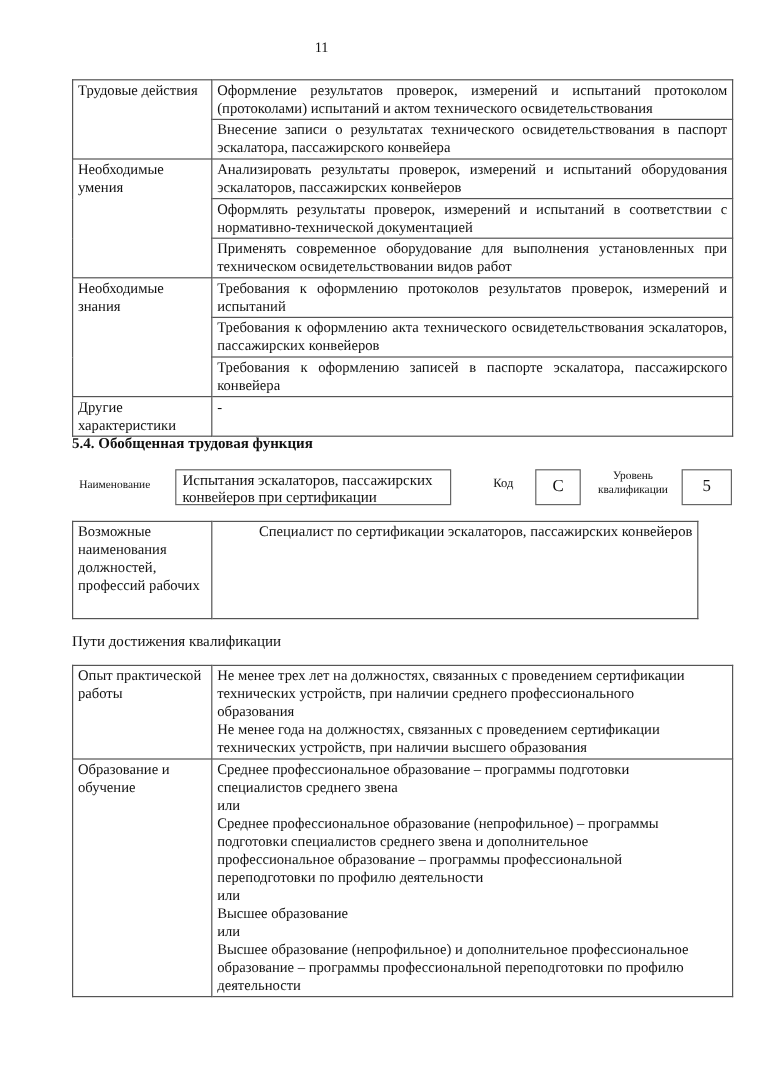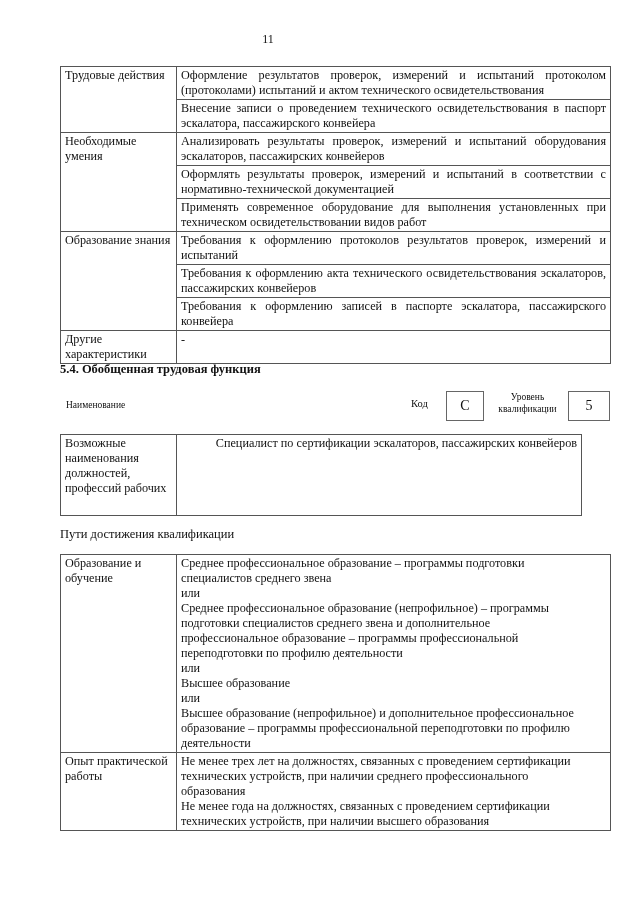--- a/index.html
+++ b/index.html
@@ -36,94 +36,95 @@
 
 <div class="page-number">11</div>
 
 <table class="doc" id="t1">
   <tbody>
       <tr>
     <td class="label" rowspan="2">Трудовые действия</td>
     <td class="content">Оформление результатов проверок, измерений и испытаний протоколом (протоколами) испытаний и актом технического освидетельствования</td>
   </tr>
   <tr>
-    <td class="content">Внесение записи о проведением технического освидетельствования в паспорт эскалатора, пассажирского конвейера</td>
+    <td class="content">Внесение записи о результатах технического освидетельствования в паспорт эскалатора, пассажирского конвейера</td>
   </tr>
   <tr>
     <td class="label" rowspan="3">Необходимые умения</td>
     <td class="content">Анализировать результаты проверок, измерений и испытаний оборудования эскалаторов, пассажирских конвейеров</td>
   </tr>
   <tr>
     <td class="content">Оформлять результаты проверок, измерений и испытаний в соответствии с нормативно-технической документацией</td>
   </tr>
   <tr>
     <td class="content">Применять современное оборудование для выполнения установленных при техническом освидетельствовании видов работ</td>
   </tr>
   <tr>
-    <td class="label" rowspan="3">Образование знания</td>
+    <td class="label" rowspan="3">Необходимые знания</td>
     <td class="content">Требования к оформлению протоколов результатов проверок, измерений и испытаний</td>
   </tr>
   <tr>
     <td class="content">Требования к оформлению акта технического освидетельствования эскалаторов, пассажирских конвейеров</td>
   </tr>
   <tr>
     <td class="content">Требования к оформлению записей в паспорте эскалатора, пассажирского конвейера</td>
   </tr>
   <tr>
     <td class="label">Другие характеристики</td>
     <td class="content">-</td>
   </tr>
 </tbody>
   </table>
 
 <div class="section-title">5.4. Обобщенная трудовая функция</div>
 
 <div class="gtf-row">
   <div class="gtf-label" id="name-label">Наименование</div>
+  <div class="gtf-box" id="name-box">Испытания эскалаторов, пассажирских конвейеров при сертификации</div>
   <div class="gtf-label" id="code-label">Код</div>
   <div class="gtf-box" id="code-box">C</div>
   <div class="gtf-label" id="level-label">Уровень квалификации</div>
   <div class="gtf-box" id="level-box">5</div>
 </div>
 
 <table class="doc" id="t2">
   <tbody>
       <tr>
     <td class="label">Возможные наименования должностей, профессий рабочих</td>
     <td class="content">Специалист по сертификации эскалаторов, пассажирских конвейеров</td>
   </tr>
 </tbody>
   </table>
 
 <div class="paths-title">Пути достижения квалификации</div>
 
 <table class="doc" id="t3">
   <tbody>
       <tr>
+    <td class="label">Опыт практической работы</td>
+    <td class="content">
+      <span class="line">Не менее трех лет на должностях, связанных с проведением сертификации</span>
+      <span class="line">технических устройств, при наличии среднего профессионального</span>
+      <span class="line">образования</span>
+      <span class="line">Не менее года на должностях, связанных с проведением сертификации</span>
+      <span class="line">технических устройств, при наличии высшего образования</span>
+    </td>
+  </tr>
+  <tr>
     <td class="label">Образование и обучение</td>
     <td class="content">
       <span class="line">Среднее профессиональное образование – программы подготовки</span>
       <span class="line">специалистов среднего звена</span>
       <span class="line">или</span>
       <span class="line">Среднее профессиональное образование (непрофильное) – программы</span>
       <span class="line">подготовки специалистов среднего звена и дополнительное</span>
       <span class="line">профессиональное образование – программы профессиональной</span>
       <span class="line">переподготовки по профилю деятельности</span>
       <span class="line">или</span>
       <span class="line">Высшее образование</span>
       <span class="line">или</span>
       <span class="line">Высшее образование (непрофильное) и дополнительное профессиональное</span>
       <span class="line">образование – программы профессиональной переподготовки по профилю</span>
       <span class="line">деятельности</span>
     </td>
   </tr>
-  <tr>
-    <td class="label">Опыт практической работы</td>
-    <td class="content">
-      <span class="line">Не менее трех лет на должностях, связанных с проведением сертификации</span>
-      <span class="line">технических устройств, при наличии среднего профессионального</span>
-      <span class="line">образования</span>
-      <span class="line">Не менее года на должностях, связанных с проведением сертификации</span>
-      <span class="line">технических устройств, при наличии высшего образования</span>
-    </td>
-  </tr>
 </tbody>
   </table>
 
 </body></html>

